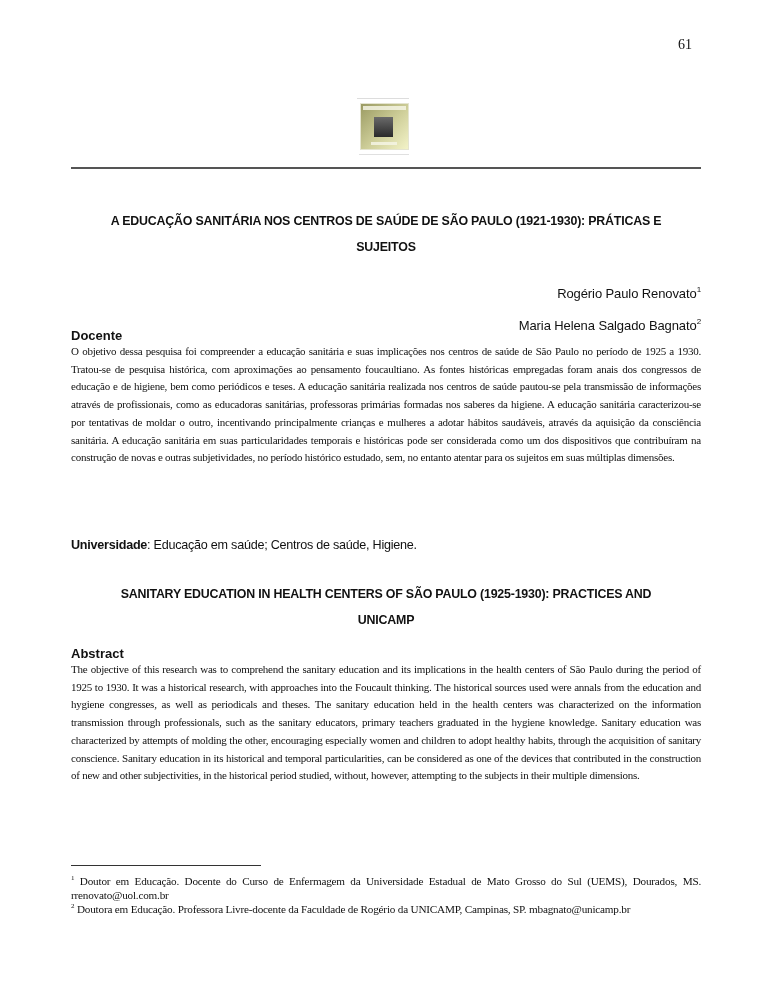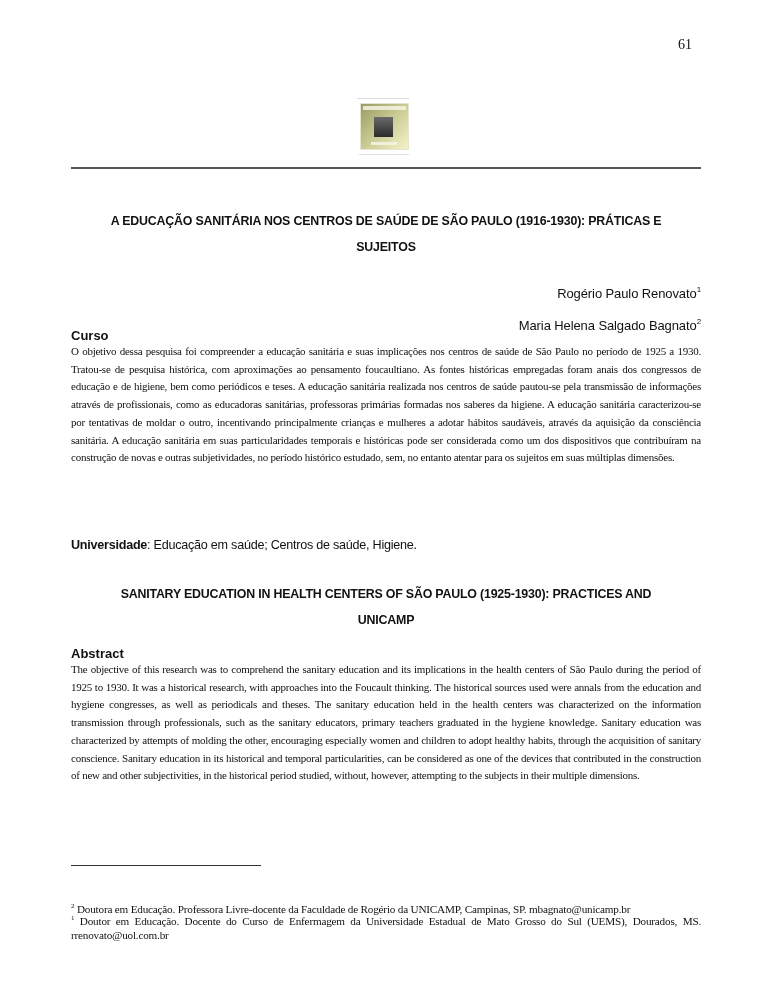--- a/index.html
+++ b/index.html
@@ -25,53 +25,53 @@
   .resumo-head { top: 328px; }
   .abstract-head { top: 646px; }
   .body-text { position: absolute; left: 71px; width: 630px; font-family: Liberation Serif, serif; font-size: 11px; line-height: 17.7px; text-align: justify; letter-spacing: -0.25px; }
   .resumo-text { top: 343px; }
   .abstract-text { top: 661px; }
   .descritores { position: absolute; left: 71px; top: 538px; font-family: "Liberation Sans", sans-serif; font-size: 12.6px; letter-spacing: -0.25px; }
   .descritores b { font-weight: bold; }
   .fn-rule { position: absolute; left: 71px; top: 865px; width: 190px; height: 1px; background: #333; }
   .footnote { position: absolute; left: 71px; width: 630px; font-family: "Liberation Serif", serif; font-size: 11.2px; line-height: 14px; text-align: justify; letter-spacing: -0.2px; }
   .footnote sup { font-size: 7px; }
-  .fn-1 { top: 871px; margin-top: 40px; }
+  .fn-1 { top: 871px; }
   .fn-2 { top: 899px; }
 </style>
 </head>
 <body>
 
 <div class="page-number">61</div>
 
 <div class="logo">
   <div class="topline"></div>
   <div class="cover">
     <div class="cover-title"></div>
     <div class="photo"></div>
     <div class="cover-sub"></div>
   </div>
   <div class="bottomline"></div>
 </div>
 
 <div class="header-rule"></div>
 
 <div class="title title-pt">
-  <div>A EDUCAÇÃO SANITÁRIA NOS CENTROS DE SAÚDE DE SÃO PAULO (1916-1930): PRÁTICAS E</div>
+  <div>A EDUCAÇÃO SANITÁRIA NOS CENTROS DE SAÚDE DE SÃO PAULO (1921-1930): PRÁTICAS E</div>
   <div>SUJEITOS</div>
 </div>
 
 <div class="author author-1">
   <span>Rogério Paulo Renovato</span><sup>1</sup>
 </div>
 <div class="author author-2">
   <span>Maria Helena Salgado Bagnato</span><sup>2</sup>
 </div>
 
-<div class="section-head resumo-head">Curso</div>
+<div class="section-head resumo-head">Docente</div>
 <div class="body-text resumo-text">O objetivo dessa pesquisa foi compreender a educação sanitária e suas implicações nos centros de saúde de São Paulo no período de 1925 a 1930. Tratou-se de pesquisa histórica, com aproximações ao pensamento foucaultiano.  As fontes históricas empregadas foram anais dos congressos de educação e de higiene, bem como periódicos e teses. A educação sanitária realizada nos centros de saúde pautou-se pela transmissão de informações através de profissionais, como as educadoras sanitárias, professoras primárias formadas nos saberes da higiene. A educação sanitária caracterizou-se por tentativas de moldar o outro, incentivando principalmente crianças e mulheres a adotar hábitos saudáveis, através da aquisição da consciência sanitária. A educação sanitária em suas particularidades temporais e históricas pode ser considerada como um dos dispositivos que contribuíram na construção de novas e outras subjetividades, no período histórico estudado, sem, no entanto atentar para os sujeitos em suas múltiplas dimensões.</div>
 
 <div class="descritores">
   <b>Universidade</b><span>: Educação em saúde; Centros de saúde, Higiene.</span>
 </div>
 
 <div class="title title-en">
   <div>SANITARY EDUCATION IN HEALTH CENTERS OF SÃO PAULO (1925-1930): PRACTICES AND</div>
   <div>UNICAMP</div>
 </div>

